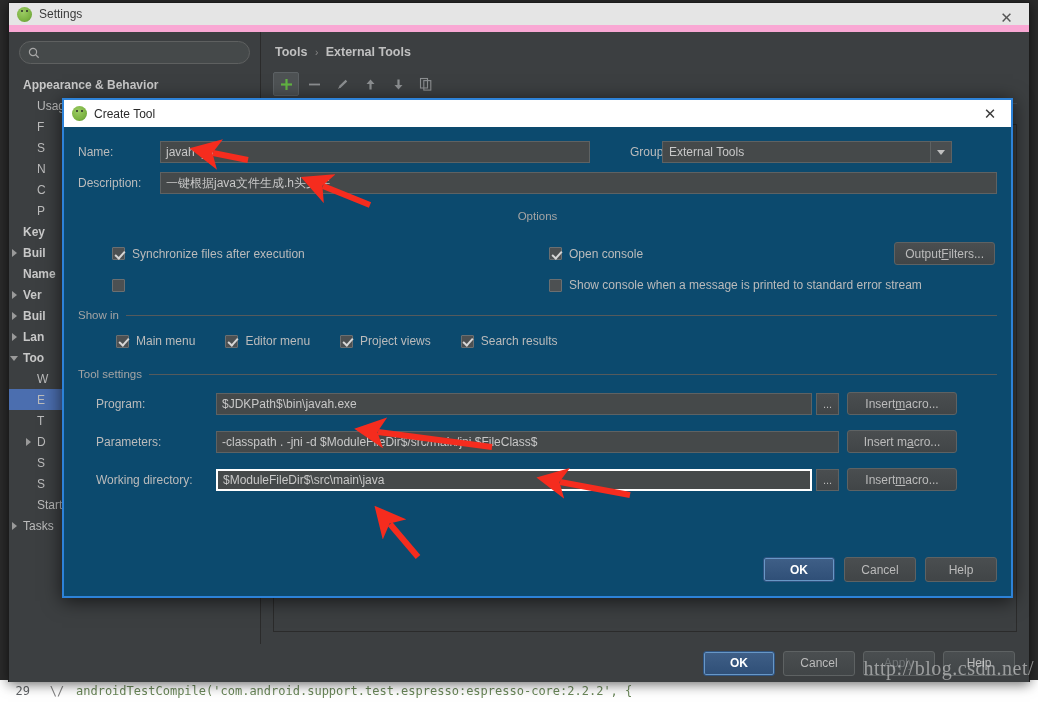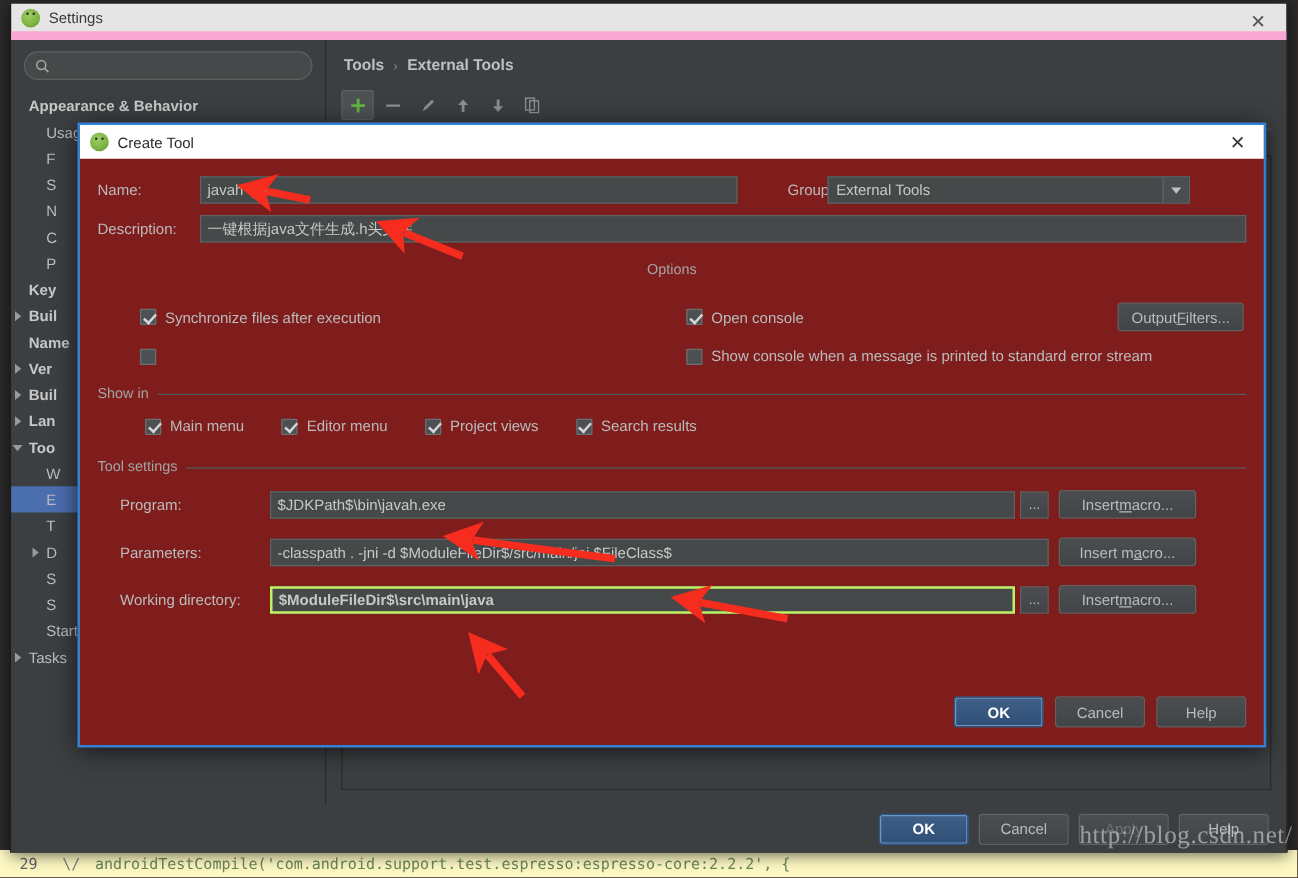--- a/index.html
+++ b/index.html
@@ -12,21 +12,21 @@
   }
 
   
   #root { position: relative; width: 1038px; height: 702px; background: #3c3f41; }
   .editor-bg {
     position: absolute; left: 0; top: 0; width: 1038px; height: 702px;
     background: #2b2b2b;
   }
   .editor-line {
     position: absolute; left: 0; bottom: 0; width: 1038px; height: 22px;
-    background: #fef9c3; color: #6a8759;
+    background: #ffffff; color: #6a8759;
     font-family: "DejaVu Sans Mono", monospace; font-size: 12px;
     line-height: 22px; white-space: nowrap; overflow: hidden;
   }
   .editor-line .gutter { color: #606366; display: inline-block; width: 38px; text-align: right; padding-right: 8px;}
   .editor-line .fold { color: #808080; display: inline-block; width: 38px; text-align: center;}
 
   
   .settings-window {
     position: absolute; left: 8px; top: 2px; width: 1022px; height: 680px;
     background: #3c3f41;
@@ -128,21 +128,21 @@
   .btn.primary {
     background: linear-gradient(#3f5f87, #2f4f77);
     border: 1px solid #2f5481; color: #ffffff; font-weight: bold;
     box-shadow: 0 0 0 1px #6897c6 inset;
   }
   .btn.disabled { color: #6e7274; }
 
   
   .dialog {
     position: absolute; left: 62px; top: 98px; width: 951px; height: 500px;
-    background: #7f1d1d; border: 2px solid #2d82d8;
+    background: #0c4a6e; border: 2px solid #2d82d8;
     box-shadow: 0 3px 18px rgba(0,0,0,.65);
   }
   .dlg-titlebar {
     height: 27px; background: #ffffff; display: flex; align-items: center;
     padding-left: 8px; position: relative;
   }
   .dlg-title-text { font-size: 12px; color: #2b2b2b; margin-left: 7px; }
   .dlg-close {
     position: absolute; right: 0; top: 0; width: 42px; height: 27px;
     display: flex; align-items: center; justify-content: center;
@@ -151,21 +151,21 @@
   .dlg-body { position: relative; height: 471px; padding: 12px 14px 0 14px; }
 
   .row { display: flex; align-items: center; }
   .lbl { color: #bbbbbb; font-size: 12px; }
 
   .tf {
     background: #45494a; border: 1px solid #5e6263; height: 22px;
     color: #c8c8c8; font-size: 12px; display: flex; align-items: center;
     padding: 0 5px; white-space: nowrap; overflow: hidden;
   }
-  .tf.focused { border: 2px solid #bef264; background: #45494a; font-weight: bold; }
+  .tf.focused { border: 2px solid #ffffff; background: #45494a; }
 
   .combo {
     background: #45494a; border: 1px solid #5e6263; height: 22px;
     display: flex; align-items: center; color: #c8c8c8; font-size: 12px;
     padding-left: 6px; position: relative;
   }
   .combo-arrow {
     position: absolute; right: 0; top: 0; bottom: 0; width: 21px;
     border-left: 1px solid #5e6263; background: #4a4e50;
     display: flex; align-items: center; justify-content: center;

